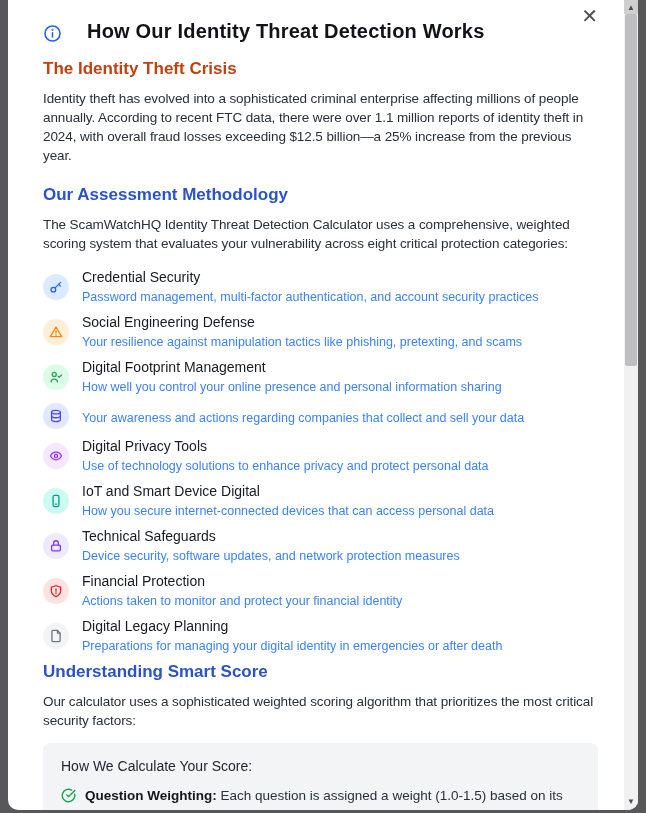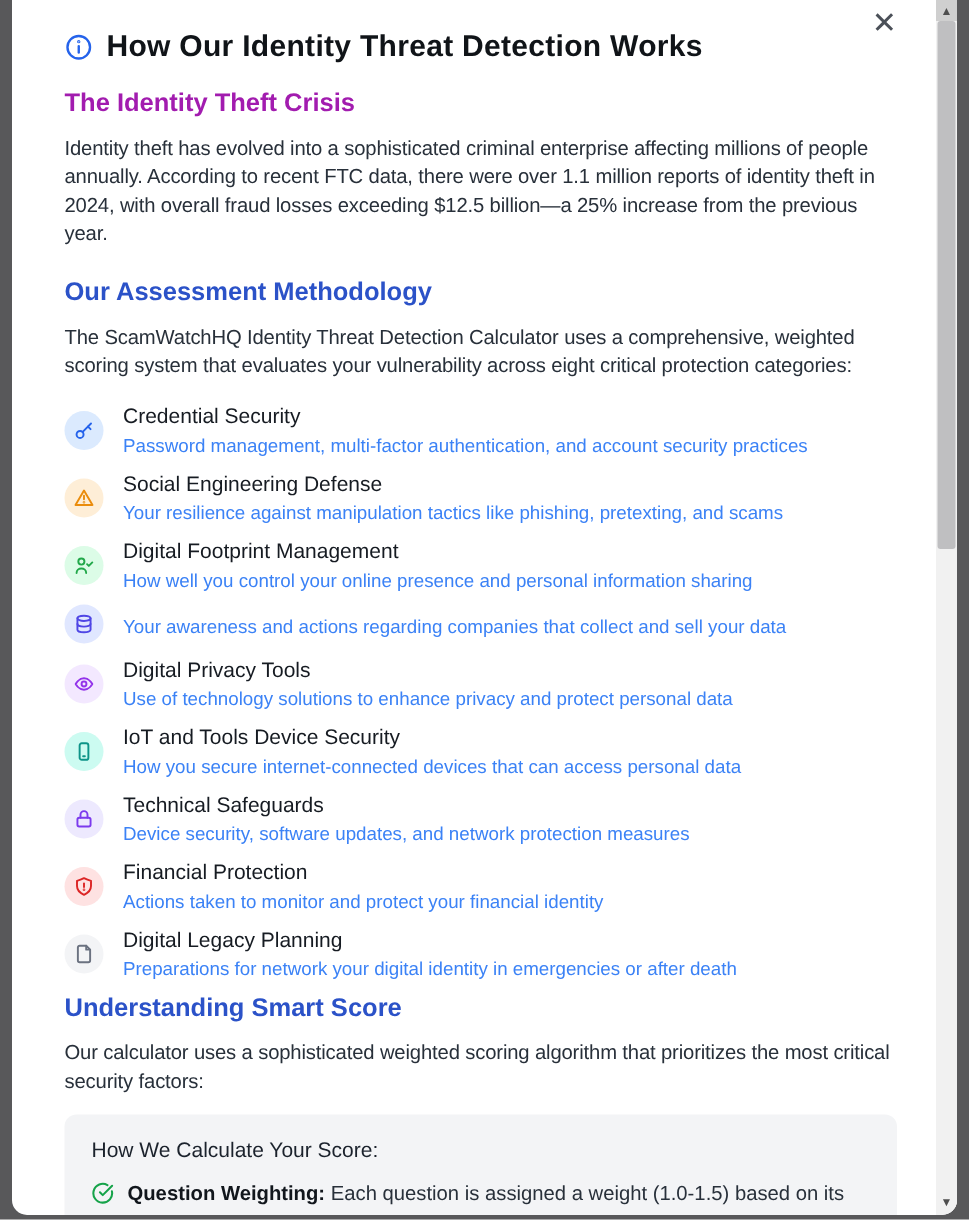--- a/index.html
+++ b/index.html
@@ -10,21 +10,21 @@
   }
   .modal{
     position:absolute;left:8px;top:0;width:630px;height:810px;
     background:#ffffff;border-radius:0 0 10px 10px;overflow:hidden;
   }
   .content{
     position:absolute;left:0;top:0;right:14px;bottom:0;
     padding:12px 26px 0 35px;overflow:hidden;
   }
   
-  .hdr{display:flex;align-items:center;gap:9px;margin:8px 0 16px;}
+  .hdr{display:flex;align-items:flex-end;gap:25px;margin:8px 0 16px;}
   .info-ic{width:19px;height:19px;flex:0 0 19px;display:flex;}
   .title{font-size:20px;font-weight:700;color:#101418;letter-spacing:.2px;}
   .close{
     position:absolute;top:2px;right:22px;border:none;background:none;padding:4px;
     font-size:20px;line-height:1;color:#4b5058;cursor:pointer;font-weight:400;
   }
   
   .h3{font-size:17px;font-weight:700;margin:20px 0 10px;}
   .h3.first{margin-top:12px;}
   .p{font-size:13.5px;line-height:19px;color:#28303a;margin:0;max-width:566px;letter-spacing:-.1px;}
@@ -70,21 +70,21 @@
         <svg viewBox="0 0 24 24" width="19" height="19" fill="none" stroke="currentColor" stroke-width="2" stroke-linecap="round">
           <circle cx="12" cy="12" r="9.5"></circle>
             <line x1="12" y1="11" x2="12" y2="16.5"></line>
             <circle cx="12" cy="7.3" r="0.4" fill="currentColor"></circle>
         </svg>
       </span>
       <span class="title">How Our Identity Threat Detection Works</span>
     </div>
     <button class="close">✕</button>
 
-    <div class="h3 first" style="color: #a21caf;">The Identity Theft Crisis</div>
+    <div class="h3 first" style="color: #c2410c;">The Identity Theft Crisis</div>
     <p class="p">Identity theft has evolved into a sophisticated criminal enterprise affecting millions of people annually. According to recent FTC data, there were over 1.1 million reports of identity theft in 2024, with overall fraud losses exceeding $12.5 billion—a 25% increase from the previous year.</p>
 
     <div class="h3" style="color: rgb(43, 82, 200);">Our Assessment Methodology</div>
     <p class="p">The ScamWatchHQ Identity Threat Detection Calculator uses a comprehensive, weighted scoring system that evaluates your vulnerability across eight critical protection categories:</p>
 
     <div class="cats">
 
       <div class="cat">
         <span class="cat-ic" style="background: rgb(219, 234, 254); color: rgb(37, 99, 235);">
           <svg viewBox="0 0 24 24" fill="none" stroke="currentColor" stroke-width="2.2" stroke-linecap="round" stroke-linejoin="round">
@@ -154,21 +154,21 @@
       </div>
 
       <div class="cat">
         <span class="cat-ic" style="background: rgb(204, 251, 241); color: rgb(13, 148, 136);">
           <svg viewBox="0 0 24 24" fill="none" stroke="currentColor" stroke-width="2.2" stroke-linecap="round" stroke-linejoin="round">
             <rect x="7" y="2.5" width="10" height="19" rx="2.5"></rect>
               <line x1="11" y1="17.5" x2="13" y2="17.5"></line>
           </svg>
         </span>
         <div class="cat-tx">
-          <div class="cat-title">IoT and Tools Device Security</div>
+          <div class="cat-title">IoT and Smart Device Digital</div>
           <div class="cat-desc">How you secure internet-connected devices that can access personal data</div>
         </div>
       </div>
 
       <div class="cat">
         <span class="cat-ic" style="background: rgb(237, 233, 254); color: rgb(124, 58, 237);">
           <svg viewBox="0 0 24 24" fill="none" stroke="currentColor" stroke-width="2.2" stroke-linecap="round" stroke-linejoin="round">
             <rect x="4.5" y="10.5" width="15" height="10" rx="2"></rect>
               <path d="M8 10.5V7a4 4 0 0 1 8 0v3.5"></path>
           </svg>
@@ -195,21 +195,21 @@
 
       <div class="cat">
         <span class="cat-ic" style="background: rgb(243, 244, 246); color: rgb(107, 114, 128);">
           <svg viewBox="0 0 24 24" fill="none" stroke="currentColor" stroke-width="2.2" stroke-linecap="round" stroke-linejoin="round">
             <path d="M14.5 2.5H7a2 2 0 0 0-2 2v15a2 2 0 0 0 2 2h10a2 2 0 0 0 2-2V7Z"></path>
               <path d="M14.5 2.5V7H19"></path>
           </svg>
         </span>
         <div class="cat-tx">
           <div class="cat-title">Digital Legacy Planning</div>
-          <div class="cat-desc">Preparations for network your digital identity in emergencies or after death</div>
+          <div class="cat-desc">Preparations for managing your digital identity in emergencies or after death</div>
         </div>
       </div>
 
     </div>
 
     <div class="h3" style="margin-top: 4px; color: rgb(43, 82, 200);">Understanding Smart Score</div>
     <p class="p score-p">Our calculator uses a sophisticated weighted scoring algorithm that prioritizes the most critical security factors:</p>
 
     <div class="score-box">
       <p class="box-title">How We Calculate Your Score:</p>

